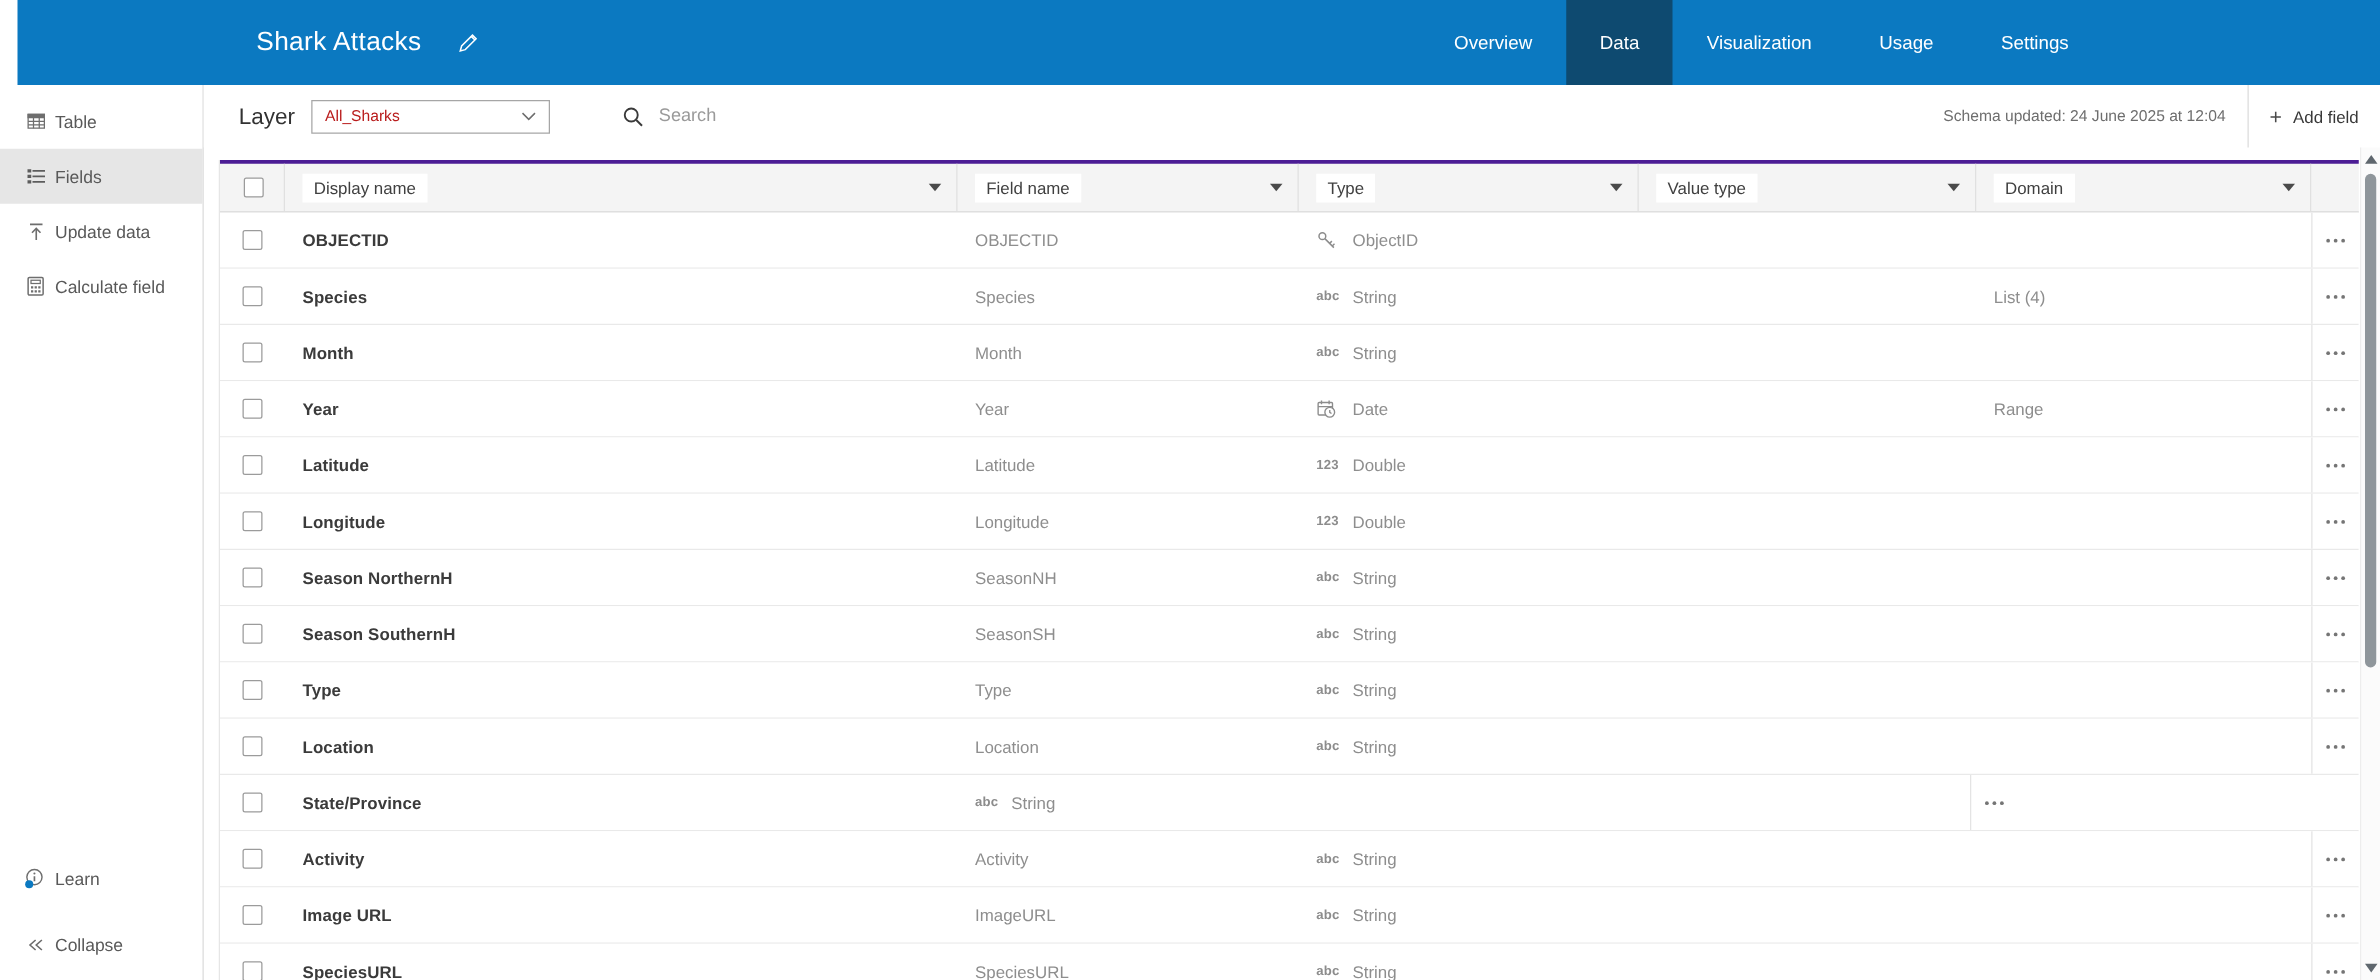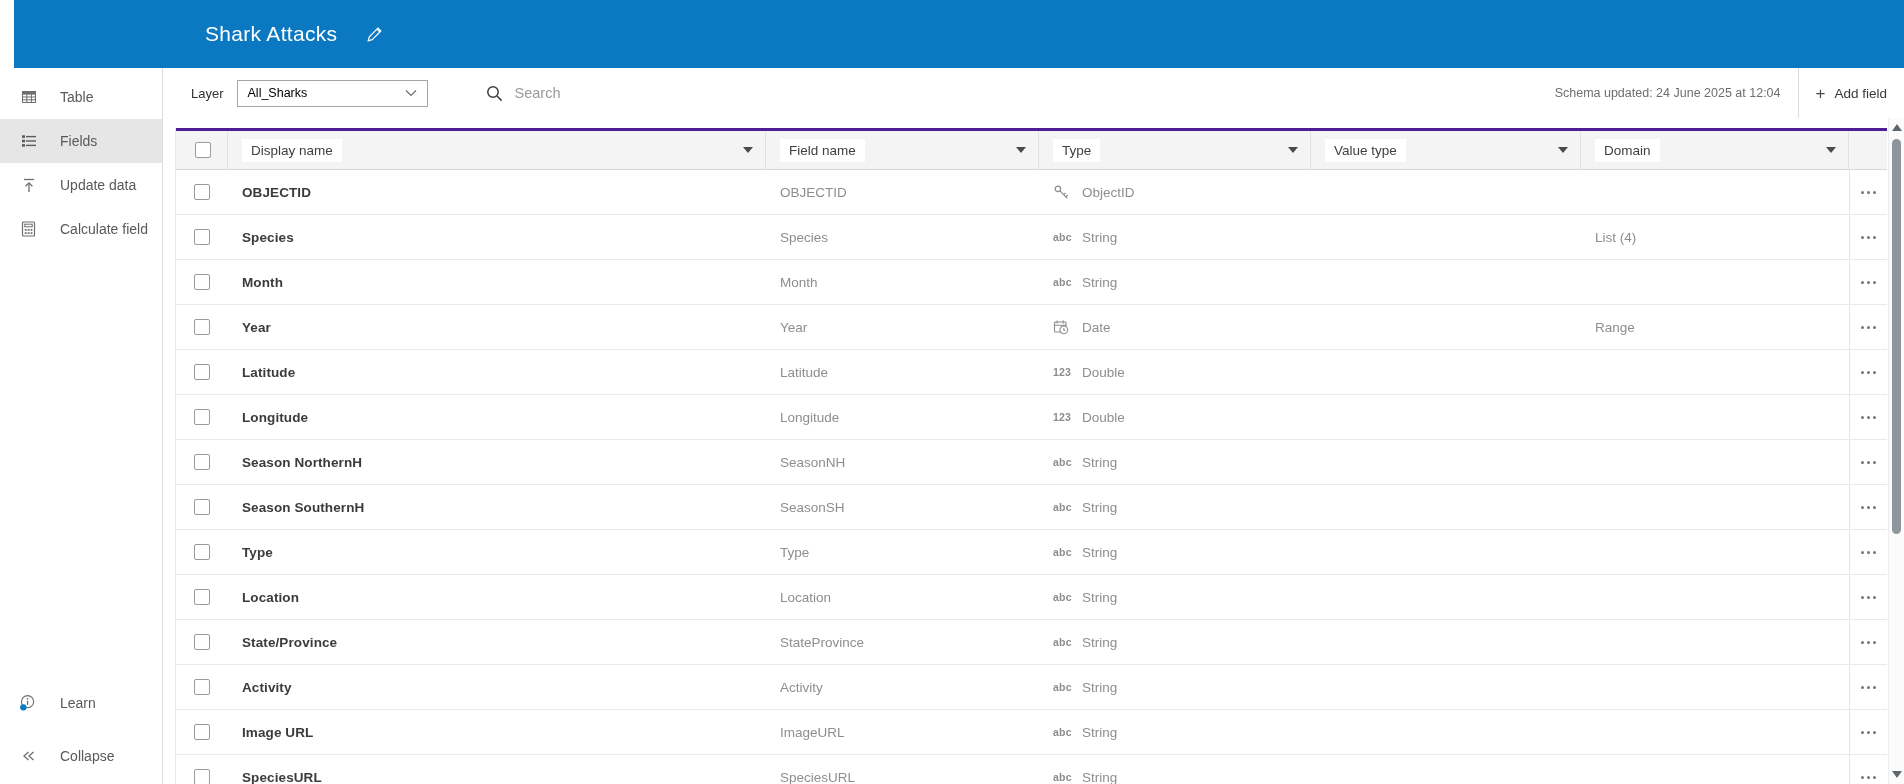--- a/index.html
+++ b/index.html
@@ -11,33 +11,33 @@
   .title-wrap { margin-left:191px; display:flex; align-items:center; gap:28px; }
   .app-title { color:#fff; font-size:21px; letter-spacing:.3px; }
   .pencil-btn { display:flex; align-items:center; cursor:pointer; }
   .nav { position:absolute; right:222px; top:0; height:68px; display:flex; align-items:stretch; }
   .nav-tab { display:flex; align-items:center; padding:0 27px; color:#fff; font-size:15px; cursor:pointer; }
   .nav-tab.active { background:#0e4a70; }
 
   
   .main { display:flex; height:716px; }
   .sidebar { width:163px; border-right:1px solid #dcdcdc; padding-top:7px; position:relative; flex:none; }
-  .side-item { height:44px; display:flex; align-items:center; gap:22px; padding-left:19px;
+  .side-item { height:44px; display:flex; align-items:center; gap:6px; padding-left:19px;
     color:#595959; font-size:14px; cursor:pointer; white-space:nowrap; }
   .side-item.active { background:#e6e6e6; }
   .side-icon { width:19px; display:flex; justify-content:center; flex:none; }
   .sidebar-footer { position:absolute; left:0; right:0; bottom:6px; display:flex; flex-direction:column; gap:9px; }
 
   .content { flex:1; position:relative; min-width:0; }
 
   
   .toolbar { height:50px; display:flex; align-items:center; padding-left:28px; position:relative; background:#fff; }
-  .layer-label { font-size:13px; color:#323232; margin-right:13px; }
+  .layer-label { font-size:18px; color:#323232; margin-right:13px; }
   .layer-select { width:191px; height:27px; border:1px solid #a6a6a6; background:#fff; display:flex;
-    align-items:center; justify-content:space-between; padding:0 10px; font-size:12.5px; color:#000000; cursor:pointer; }
+    align-items:center; justify-content:space-between; padding:0 10px; font-size:12.5px; color:#b91c1c; cursor:pointer; }
   .search { margin-left:58px; display:flex; align-items:center; gap:12px; }
   .search-input { border:none; outline:none; font-size:14.5px; color:#383838; width:220px;
     font-family:"Liberation Sans", sans-serif; background:transparent; }
   .search-input::placeholder { color:#9a9a9a; }
   .toolbar-right { position:absolute; right:17px; top:0; height:50px; display:flex; align-items:center; }
   .schema-text { color:#6e6e6e; font-size:12.5px; margin-right:17px; }
   .toolbar-divider { width:1px; height:50px; background:#dcdcdc; }
   .add-field { display:flex; align-items:center; gap:9px; margin-left:17px; font-size:13.5px; color:#383838; cursor:pointer; }
   .plus { font-size:17px; color:#4a4a4a; line-height:1; font-weight:400; }
 
@@ -92,20 +92,37 @@
 <div class="app-header">
   <div class="title-wrap">
     <span class="app-title">Shark Attacks</span>
     <span class="pencil-btn">
       <span>
         <svg width="19" height="19" viewBox="0 0 19 19">
             <path d="M3.2 15.8l1.1-4L13 3.1l2.9 2.9-8.7 8.7-4 1.1z M12 4.1l2.9 2.9" fill="none" stroke="#fff" stroke-width="1.2"></path>
           </svg>
       </span>
     </span>
+  </div>
+  <div class="nav">
+    <div class="nav-tab" id="tab-0">
+        <span>Overview</span>
+      </div>
+    <div class="nav-tab active" id="tab-1">
+        <span>Data</span>
+      </div>
+    <div class="nav-tab" id="tab-2">
+        <span>Visualization</span>
+      </div>
+    <div class="nav-tab" id="tab-3">
+        <span>Usage</span>
+      </div>
+    <div class="nav-tab" id="tab-4">
+        <span>Settings</span>
+      </div>
   </div>
 </div>
 
 <div class="main">
 
   <div class="sidebar">
     <div class="side-item" id="side-0">
       <span class="side-icon">
         <svg width="18" height="18" viewBox="0 0 18 18">
             <rect x="2.5" y="3.5" width="13" height="11" fill="none" stroke="#6e6e6e"></rect>
@@ -559,23 +576,20 @@
     </div>
   </div>
 
   <div class="tr">
     <div class="td col-check">
               <span class="checkbox"></span>
             </div>
     <div class="td col-display">
               <span class="cell-display">State/Province</span>
             </div>
-    <div class="td col-field">
-              <span class="cell-muted">StateProvince</span>
-            </div>
     <div class="td col-type">
 
       <span class="type-icon glyph">abc</span>
 
       <span class="cell-muted">String</span>
     </div>
     <div class="td col-value">
               <span class="cell-muted"></span>
             </div>
     <div class="td col-domain">

